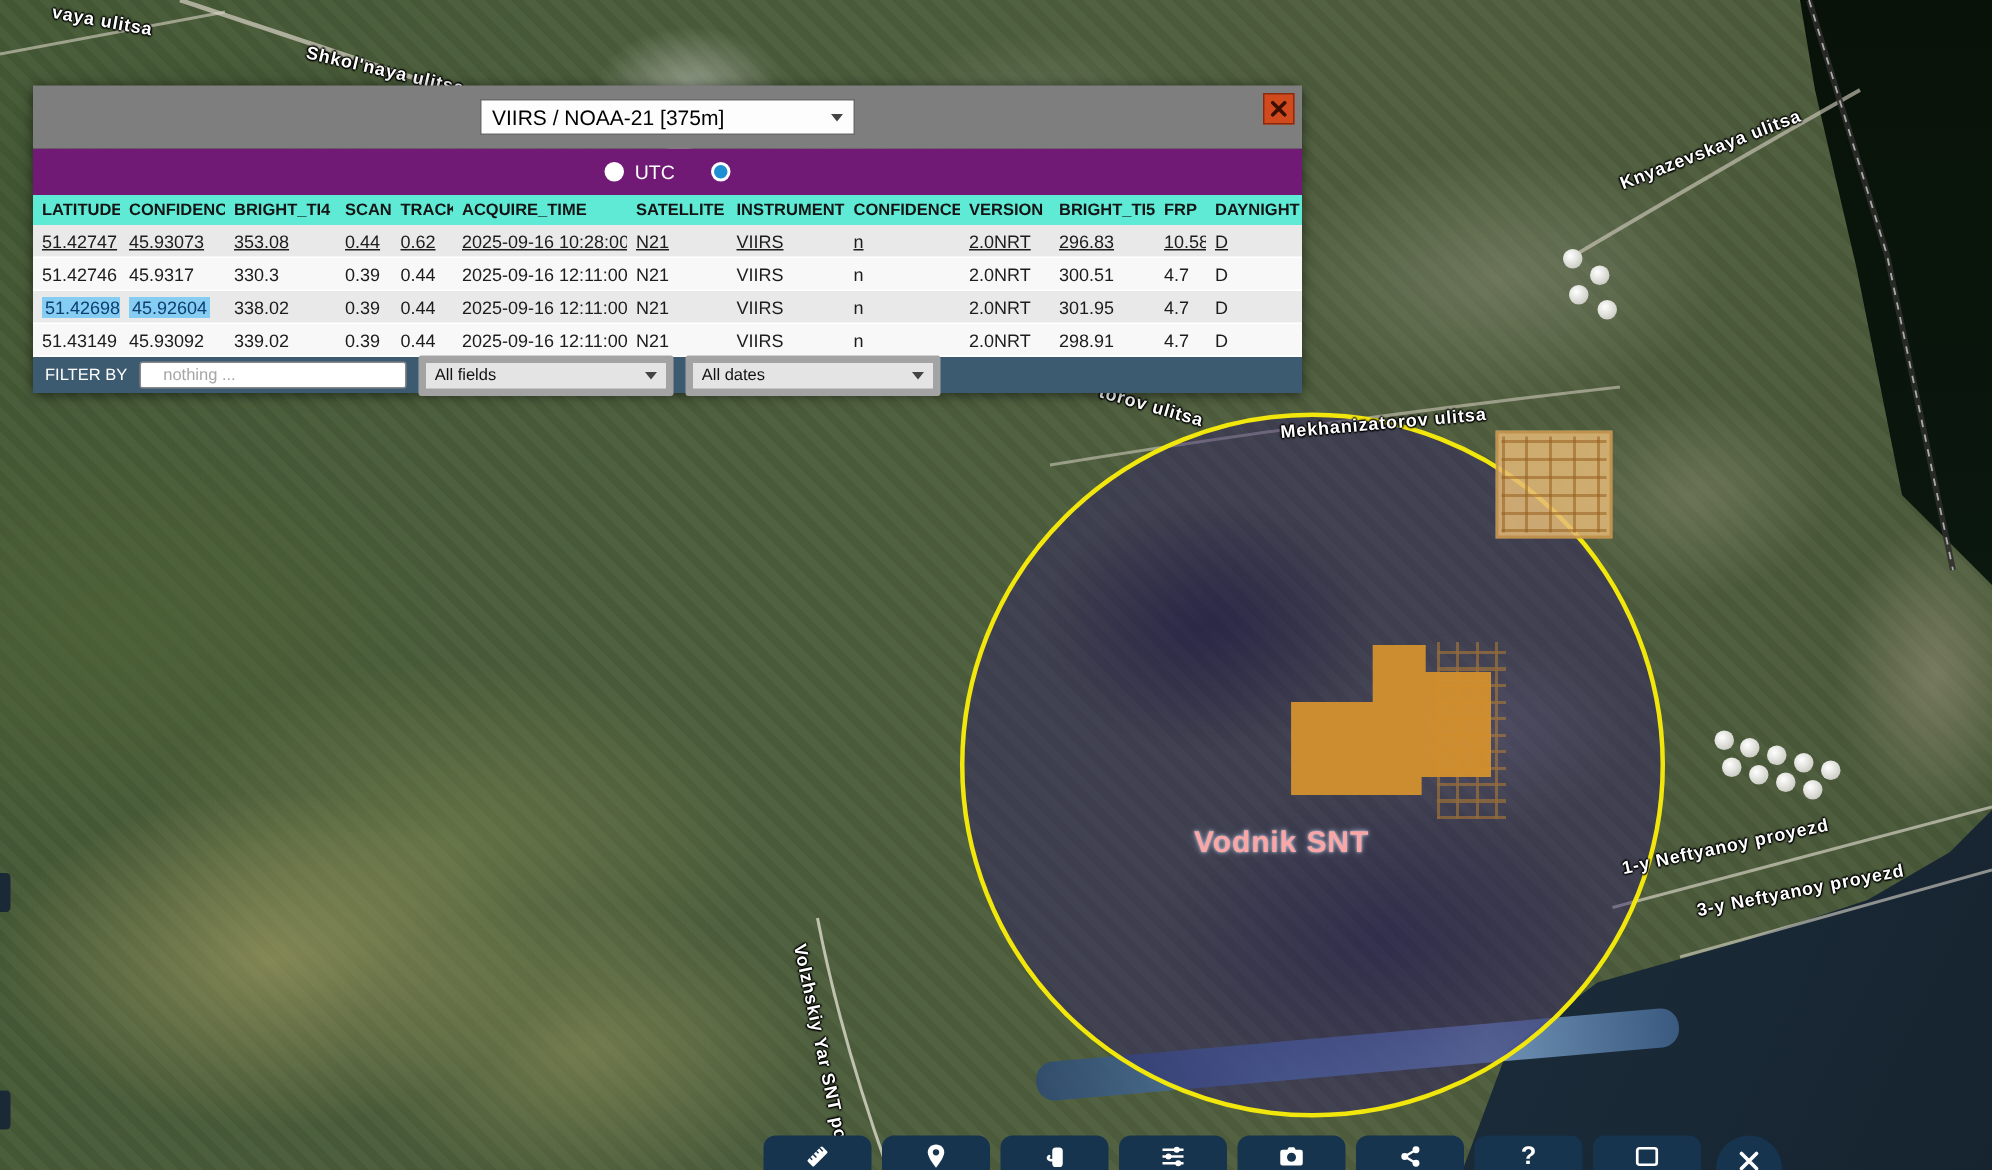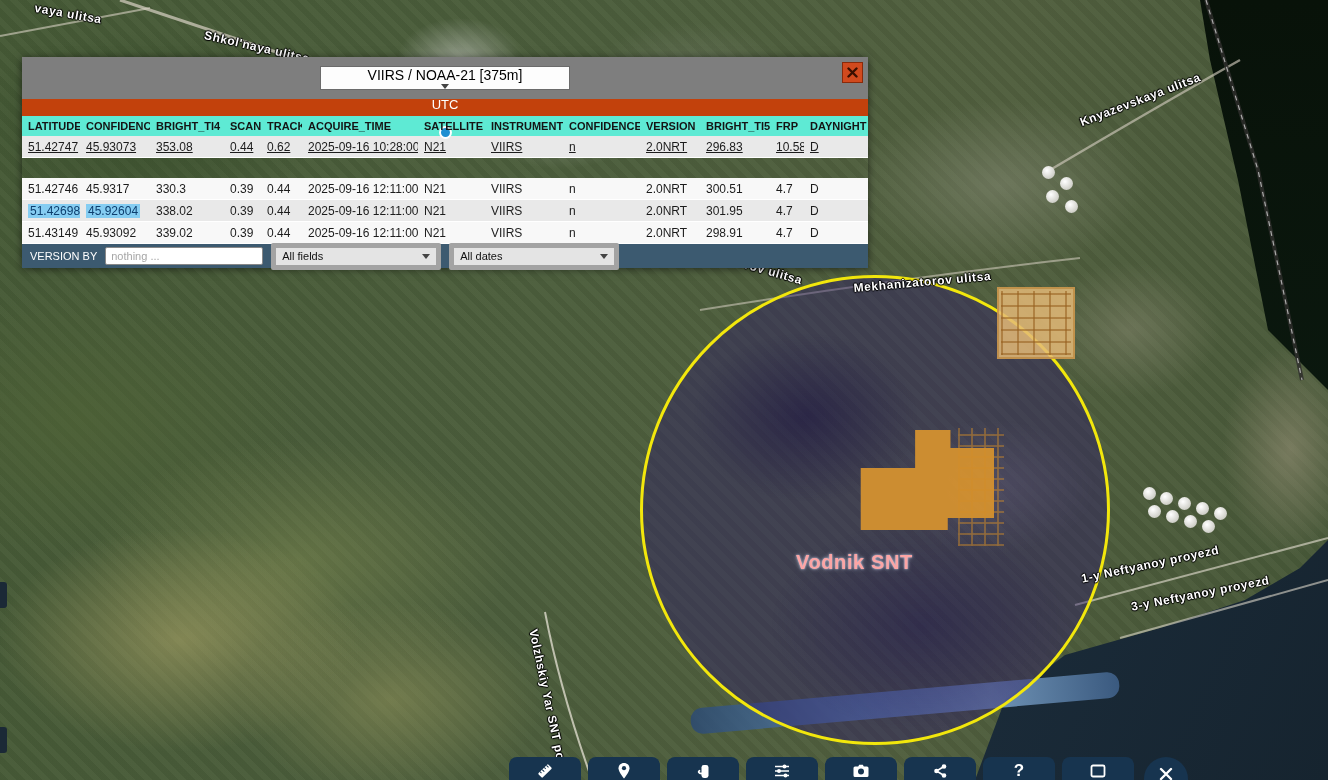--- a/index.html
+++ b/index.html
@@ -64,45 +64,45 @@
   .ltab{position:absolute;left:0;width:7px;height:26px;background:#1b2936;
     border-radius:0 3px 3px 0;z-index:8;}
 
   
   .panel{position:absolute;left:22px;top:57px;width:846px;z-index:20;
     box-shadow:0 1px 8px rgba(0,0,0,.55);font-family:"Liberation Sans",sans-serif;}
   .panel-title{height:42px;background:#7e7e7e;position:relative;
     display:flex;align-items:center;justify-content:center;}
   .dataset-select{width:234px;height:22px;background:#fdfdfd;border:1px solid #6b6b6b;
     display:flex;align-items:center;justify-content:space-between;padding:0 7px;
-    font-size:14px;color:#000;cursor:pointer;flex-direction:column;}
+    font-size:14px;color:#000;cursor:pointer;}
   .sel-arrow{width:0;height:0;border-left:4px solid transparent;border-right:4px solid transparent;
     border-top:5px solid #444;}
   .close-btn{position:absolute;right:5px;top:5px;width:19px;height:19px;background:#d14a1e;
     border:1px solid #8a2a0a;display:flex;align-items:center;justify-content:center;cursor:pointer;}
-  .timebar{height:17px;background:#c2410c;display:flex;align-items:center;justify-content:center;
-    gap:7px;color:#fff;font-size:13px;flex-direction:column;}
+  .timebar{height:31px;background:#701a75;display:flex;align-items:center;justify-content:center;
+    gap:7px;color:#fff;font-size:13px;}
   .radio{width:13px;height:13px;border-radius:50%;background:#fff;flex:0 0 auto;
     display:flex;align-items:center;justify-content:center;cursor:pointer;}
   .radio .dot{width:9px;height:9px;border-radius:50%;background:#1e8fd2;}
   .radio-label{cursor:pointer;}
   .gap{width:10px;}
   .thead{display:grid;background:#5eead4;height:20px;align-items:center;
     font-size:11px;font-weight:bold;color:#141414;}
   .th{padding-left:6px;white-space:nowrap;overflow:hidden;}
   .th .dash{border-bottom:1px dashed #333;}
   .tr{display:grid;height:21px;align-items:center;font-size:12px;color:#1c1c1c;
     border-bottom:1px solid #fff;}
   .tr.odd{background:#e9e9e9;} .tr.even{background:#f8f8f8;}
   .td{padding-left:6px;white-space:nowrap;overflow:hidden;}
   .hl{background:#85cdf2;color:#0d3e6e;padding:1px 2px;}
   .filterbar{height:24px;background:#3c5a70;display:flex;align-items:center;gap:8px;
     padding:0 8px;font-size:11px;color:#fff;}
   .filter-input{width:146px;height:16px;border:1px solid #888;border-radius:2px;
-    font-size:11px;padding:0 5px;font-family:"Liberation Sans",sans-serif;color:#333;}
+    font-size:11px;padding:0 15px;font-family:"Liberation Sans",sans-serif;color:#333;}
   .filter-input::placeholder{color:#a6a6a6;}
   .fselect{width:148px;height:17px;background:#e4e4e4;border:5px solid #a3a3a3;border-radius:2px;
     font-size:11px;color:#111;display:flex;justify-content:space-between;align-items:center;
     padding:0 6px;cursor:pointer;}
 
   
   .toolbar{position:absolute;left:509px;top:757px;display:flex;gap:7px;z-index:20;align-items:flex-start;}
   .tbtn{width:72px;height:30px;background:#17344f;border-radius:8px 8px 0 0;
     display:flex;justify-content:center;align-items:flex-start;padding-top:5px;cursor:pointer;box-sizing:border-box;}
   .tbtn.circle{width:44px;height:44px;border-radius:50%;margin-left:3px;padding-top:9px;}
@@ -211,21 +211,21 @@
         <div class="td">0.62</div>
         <div class="td">2025-09-16 10:28:00</div>
         <div class="td">N21</div>
         <div class="td">VIIRS</div>
         <div class="td">n</div>
         <div class="td">2.0NRT</div>
         <div class="td">296.83</div>
         <div class="td">10.58</div>
         <div class="td">D</div>
       </div>
-      <div class="tr even" style="grid-template-columns: 58px 70px 74px 37px 41px 116px 67px 78px 77px 60px 70px 34px 64px; margin-top: 20px;">
+      <div class="tr even" style="grid-template-columns: 58px 70px 74px 37px 41px 116px 67px 78px 77px 60px 70px 34px 64px;">
         <div class="td">51.42746</div>
         <div class="td">45.9317</div>
         <div class="td">330.3</div>
         <div class="td">0.39</div>
         <div class="td">0.44</div>
         <div class="td">2025-09-16 12:11:00</div>
         <div class="td">N21</div>
         <div class="td">VIIRS</div>
         <div class="td">n</div>
         <div class="td">2.0NRT</div>
@@ -259,21 +259,21 @@
         <div class="td">VIIRS</div>
         <div class="td">n</div>
         <div class="td">2.0NRT</div>
         <div class="td">298.91</div>
         <div class="td">4.7</div>
         <div class="td">D</div>
       </div>
     </div>
 
   <div class="filterbar">
-    <span>VERSION BY</span>
+    <span>FILTER BY</span>
     <input class="filter-input" type="text" placeholder="nothing ..." style="">
     <div class="fselect">
       <span>All fields</span>
       <span class="sel-arrow"></span>
     </div>
     <div class="fselect">
       <span>All dates</span>
       <span class="sel-arrow"></span>
     </div>
   </div>

